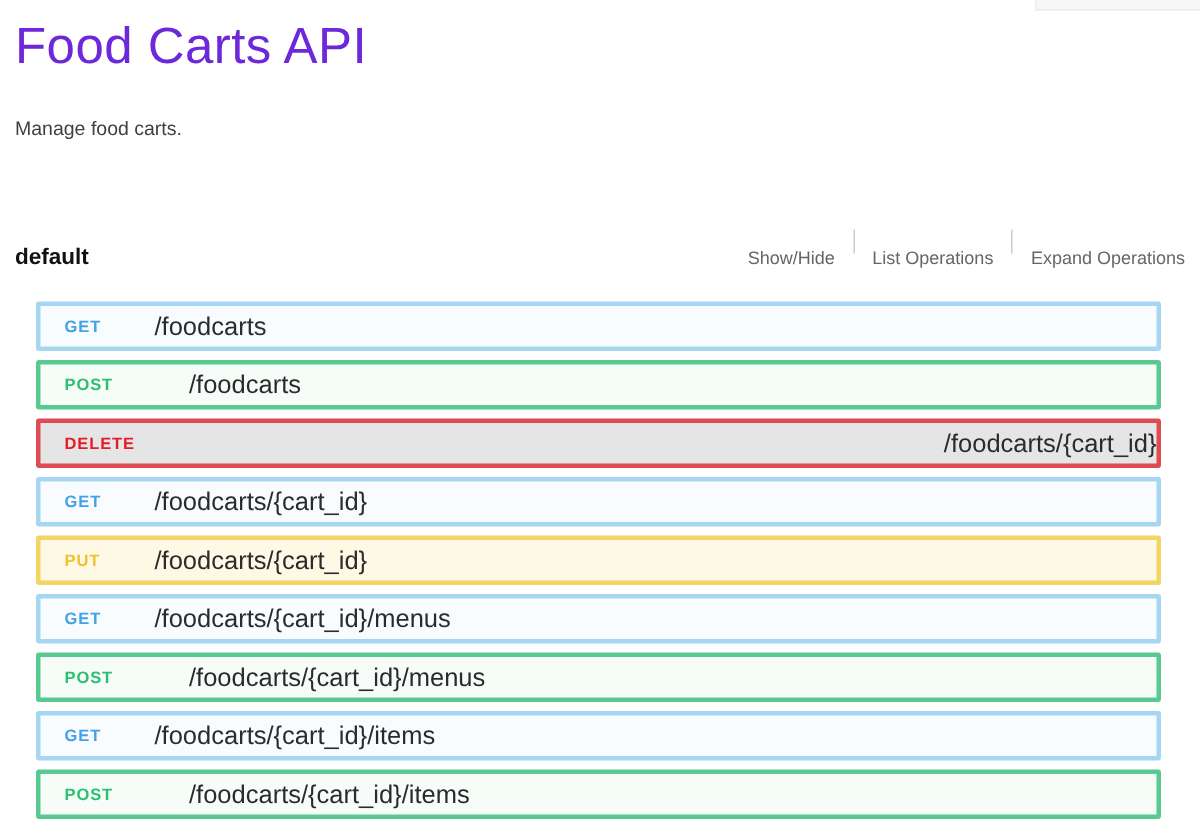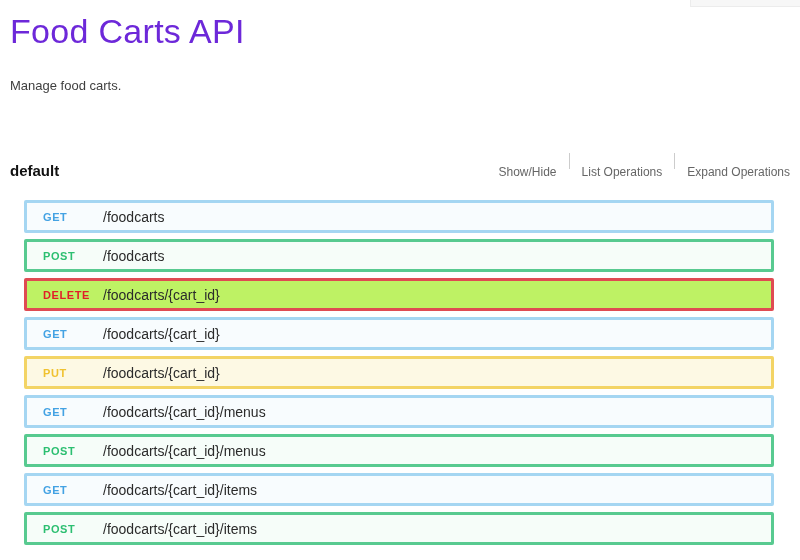--- a/index.html
+++ b/index.html
@@ -83,30 +83,30 @@
   .method {
     margin-left: 16px;
     width: 58px;
     font-size: 11px;
     font-weight: 700;
     letter-spacing: 0.6px;
     text-transform: uppercase;
   }
   .path {
     margin-left: 2px;
-    font-size: 14px;
+    font-size: 17px;
     color: #2b2b2b;
     text-decoration: none;
   }
 
   .row[data-method="GET"]    { background: #f8fcfe; border-color: #a5d6f2; }
   .row[data-method="GET"] .method    { color: #43a2e3; }
-  .row[data-method="POST"]   { background: #f6fdf9; border-color: #58ca90; }
+  .row[data-method="POST"]   { background: #f6fdf9; border-color: #58ca90; gap: 23px; }
   .row[data-method="POST"] .method   { color: #2cbf71; }
-  .row[data-method="DELETE"] { background: #bef264; border-color: #df4b52; }
+  .row[data-method="DELETE"] { background: #e5e5e5; border-color: #df4b52; justify-content: space-between; }
   .row[data-method="DELETE"] .method { color: #e11e28; }
   .row[data-method="PUT"]    { background: #fdf9e4; border-color: #f3d465; }
   .row[data-method="PUT"] .method    { color: #f0c230; }
 
   .footer {
     margin: 9px 0 0 -6px;
     color: #999999;
     font-size: 14px;
     white-space: nowrap;
   }

